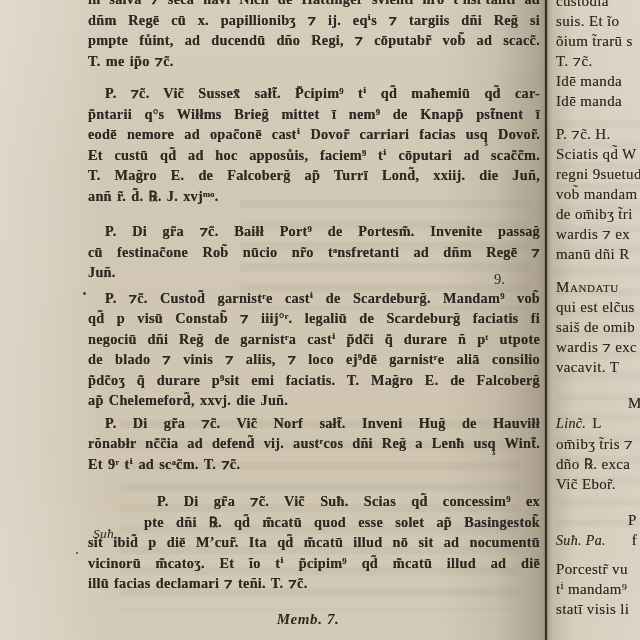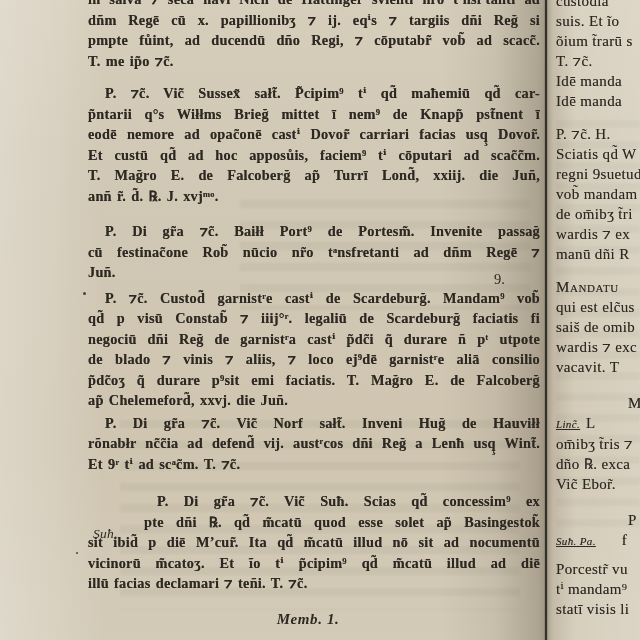--- a/index.html
+++ b/index.html
@@ -58,21 +58,21 @@
     padding-left:7px;overflow:hidden;
     font-size:15px;letter-spacing:.35px;
     text-shadow:0 0 .5px rgba(45,41,34,.5);
   }
   .rline{line-height:20px;white-space:nowrap;}
   .rline.gap-sm{margin-top:8px}
   .rline.gap-md{margin-top:13px}
   .rline.gap-lg{margin-top:16px}
   .rline.far .rtext{margin-left:72px}
   .rline.far2 .rtext{margin-left:20px}
-  .rline .rlabel{font-style:italic;margin-right:6px;font-size:11px;text-decoration:underline;}
+  .rline .rlabel{font-style:italic;margin-right:6px;font-size:14px;}
   .rline.sc .rtext{font-variant:small-caps;letter-spacing:.6px;}
   
   .bleed{
     position:absolute;pointer-events:none;filter:blur(1.1px);
     background:repeating-linear-gradient(180deg, rgba(104,110,90,.07) 0 8px, rgba(0,0,0,0) 8px 21px);
   }
   .bleed.b1{left:240px;top:200px;width:290px;height:110px;}
   .bleed.b2{left:120px;top:420px;width:400px;height:190px;}
   .bleed.b3{left:556px;top:120px;width:84px;height:420px;opacity:.8;}
   .speck{position:absolute;background:#4a4336;border-radius:50%;}
@@ -131,21 +131,21 @@
         <div class="line">sit ibid̃ p diē M’cur̃.  Ita qd̃ m̃catū illud nō sit ad nocumentū</div>
         <div class="line">vicinorū m̃catoʒ.  Et ĩo tⁱ p̃cipim⁹ qd̃ m̃catū illud ad diē</div>
         <div class="line end">illū facias declamari ⁊ teñi.  T. ⁊c̃.</div>
       </div>
     </div>
 
   <div class="margin-note">Suħ.</div>
 
   <div class="sig-mark">9.</div>
 
-  <div class="memb-footer">Memb. 1.</div>
+  <div class="memb-footer">Memb. 7.</div>
 
   <div class="gutter-line"></div>
 
   <div class="right-col">
       <div class="rline cut"><span class="rtext">custodia</span></div>
       <div class="rline"><span class="rtext">suis.  Et ĩo</span></div>
       <div class="rline"><span class="rtext">õium t̃rarū s</span></div>
       <div class="rline"><span class="rtext">T. ⁊c̃.</span></div>
       <div class="rline"><span class="rtext">Idē manda</span></div>
       <div class="rline"><span class="rtext">Idē manda</span></div>

